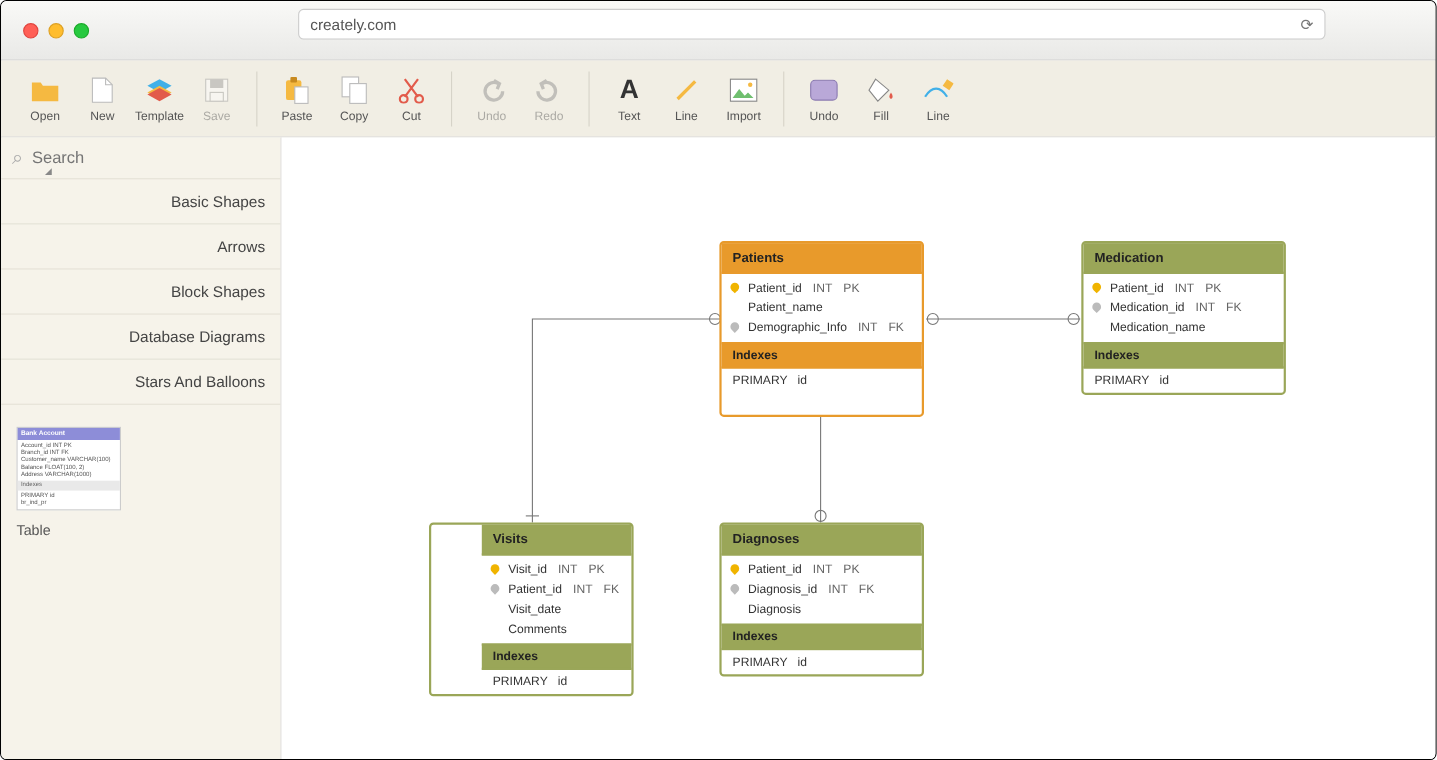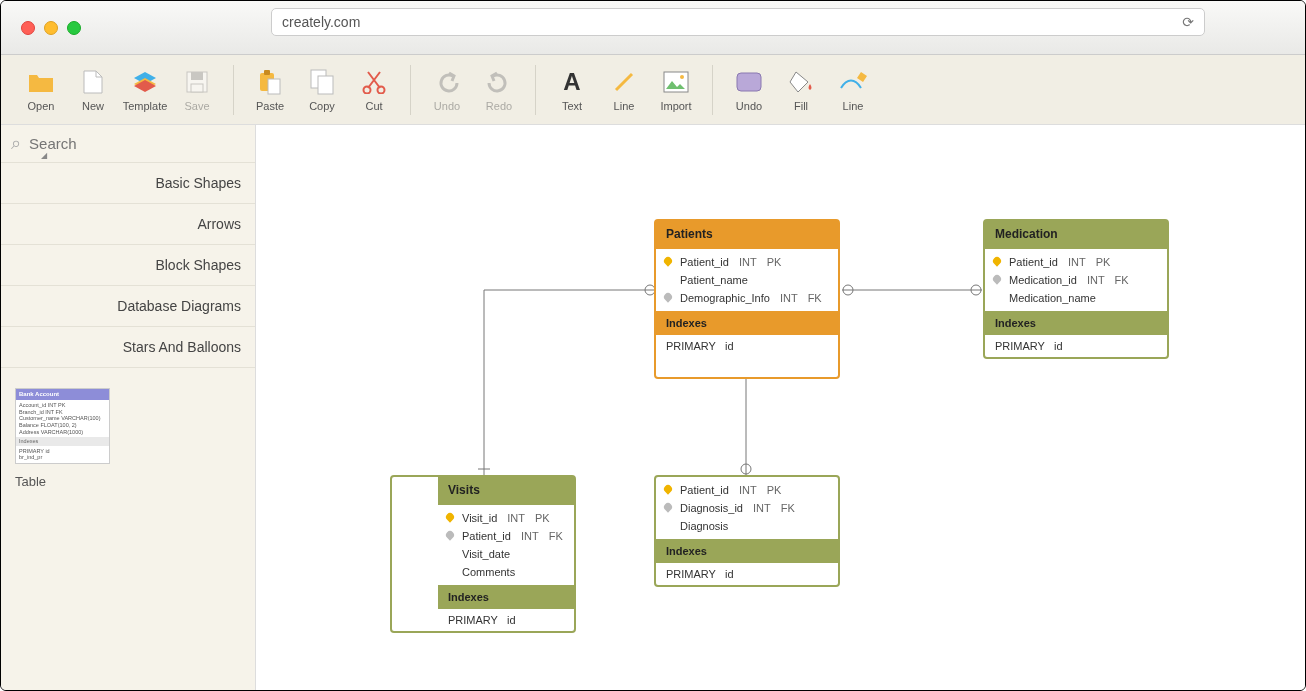--- a/index.html
+++ b/index.html
@@ -351,20 +351,21 @@
         <div class="row">
             <span class="key"></span>
             <span class="name">Comments</span>
           </div>
       </div>
       <div class="idx-hdr">Indexes</div>
       <div class="idx-row"><span>PRIMARY</span>&nbsp;&nbsp;&nbsp;<span>id</span></div>
     </div>
 
     <div class="tbl green-tbl" style="left:398px; top:350px;">
+      <div class="hdr">Diagnoses</div>
       <div class="rows">
         <div class="row">
             <span class="key pk"></span>
             <span class="name">Patient_id</span>
             <span class="type">INT</span>
             <span class="kt">PK</span>
           </div>
         <div class="row">
             <span class="key fk"></span>
             <span class="name">Diagnosis_id</span>

